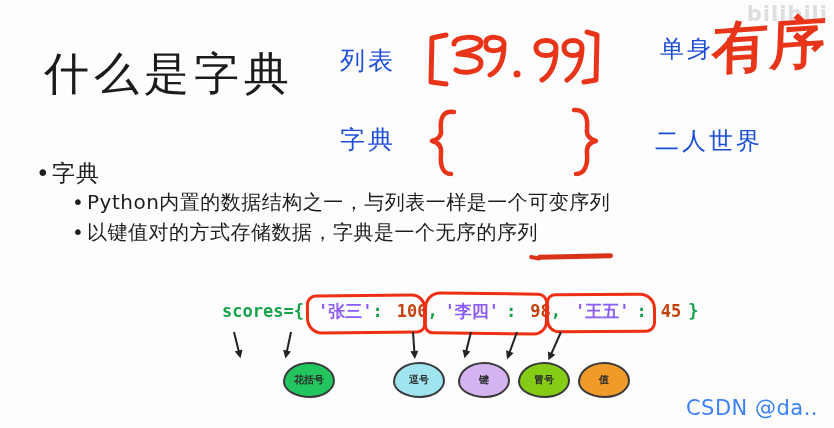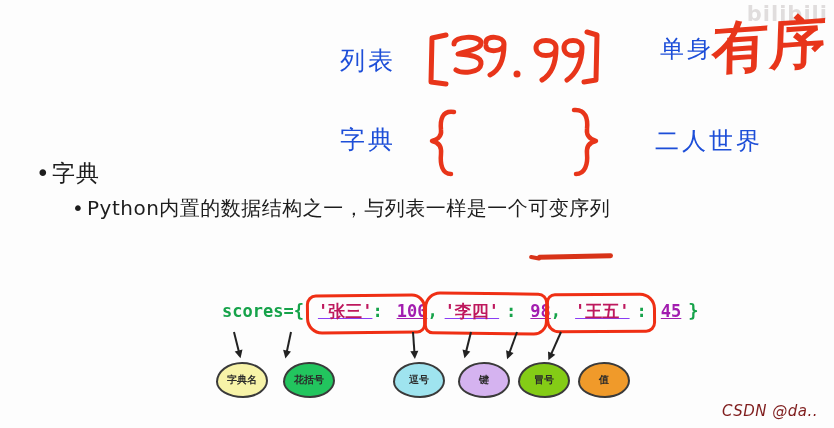--- a/index.html
+++ b/index.html
@@ -77,21 +77,20 @@
   #bullets {
     position: absolute;
     left: 36px;
     top: 158px;
     color: #1d1d1d;
     font-family: "DejaVu Sans", "Liberation Sans", sans-serif;
   }
   .lvl1 {
     font-size: 23px;
     letter-spacing: 1px;
-    margin-bottom: 6px;
     white-space: nowrap;
   }
   .lvl1 .dot { display: inline-block; width: 16px; }
   .lvl2 {
     font-size: 20px;
     letter-spacing: 0.5px;
     margin-left: 36px;
     margin-bottom: 3px;
     white-space: nowrap;
   }
@@ -125,23 +124,23 @@
     position: absolute;
     left: 222px;
     top: 300px;
     font-family: "DejaVu Sans Mono", "Liberation Mono", monospace;
     font-size: 17px;
     font-weight: bold;
     white-space: nowrap;
   }
   .c-var   { color: #16a34a; }
   .c-brace { color: #16a34a; }
-  .c-key   { color: #be185d; text-decoration: underline; text-decoration-color: #8b3df5; }
+  .c-key   { color: #8b5cf6; text-decoration-color: #8b3df5; }
   .c-colon { color: #16a34a; }
-  .c-val   { color: #a21caf; text-decoration: underline; }
+  .c-val   { color: #c2410c; }
   .c-comma { color: #16a34a; }
   .c-sp    { display: inline-block; width: 7px; }
 
   
   .red-box {
     position: absolute;
     border: 3px solid #ef2f14;
     border-radius: 10px 14px 9px 16px;
     pointer-events: none;
   }
@@ -194,44 +193,44 @@
     border-left: 4px solid transparent;
     border-right: 4px solid transparent;
     border-top: 8px solid #222;
   }
 
   
   #csdn {
     position: absolute;
     right: 16px;
     bottom: 8px;
-    color: #7f1d1d;
-    font-size: 15px;
+    color: #3b82f6;
+    font-size: 21px;
     letter-spacing: 0.5px;
     font-family: "DejaVu Sans", "Liberation Sans", sans-serif;
     user-select: none;
-    font-style: italic;
   }
 
   
   #cursor {
     position: absolute;
     left: 430px;
     top: 312px;
     width: 0; height: 0;
     pointer-events: none;
   }
 </style>
 </head>
 <body>
 
 <div id="slide">
 
   <div id="bili-watermark">bilibili</div>
 
+  <div id="title">什么是字典</div>
 
   <div class="red-label" id="label-liebiao">列表</div>
   <div class="red-label" id="label-zidian">字典</div>
   <div class="red-label" id="label-danshen">单身</div>
   <div class="red-label" id="label-erren">二人世界</div>
 
   <svg class="hand" style="left:424px; top:22px;" width="180" height="80" viewBox="0 0 180 80">
     <g fill="none" stroke="#e8351a" stroke-width="5" stroke-linecap="round" stroke-linejoin="round">
       <path d="M22,13 L8,16 L7,60 L22,62"></path>
       <path d="M163,10 L173,13 L172,58 L160,60"></path>
@@ -252,42 +251,42 @@
 
   <div class="hand" id="hand-youxu">有序</div>
 
   <div id="bullets">
     <div class="lvl1">
       <span class="dot">•</span><span>字典</span>
     </div>
     <div class="lvl2">
       <span class="dot">•</span><span>Python内置的数据结构之一，与列表一样是一个可变序列</span>
     </div>
+    <div class="lvl2">
+      <span class="dot">•</span><span>以键值对的方式存储数据，字典是一个无序的序列</span>
+    </div>
   </div>
 
   <div id="underline-wuxu"></div>
 
   <div id="code">
     <span class="c-var">scores</span><span class="c-var">=</span><span class="c-brace">{</span><span class="c-sp"></span><span class="c-sp"></span><span class="c-key">'张三'</span><span class="c-colon">:</span><span class="c-sp"></span><span class="c-sp"></span><span class="c-val">100</span><span class="c-comma">,</span><span class="c-sp"></span><span class="c-key">'李四'</span><span class="c-sp"></span><span class="c-colon">:</span><span class="c-sp"></span><span class="c-sp"></span><span class="c-val">98</span><span class="c-comma">,</span><span class="c-sp"></span><span class="c-sp"></span><span class="c-key">'王五'</span><span class="c-sp"></span><span class="c-colon">:</span><span class="c-sp"></span><span class="c-sp"></span><span class="c-val">45</span><span class="c-sp"></span><span class="c-brace">}</span>
   </div>
 
   <div class="red-box" id="box1"></div>
   <div class="red-box" id="box2"></div>
   <div class="red-box" id="box3"></div>
 
   <div class="arrow" style="left:233px; top:332px; height:24px; transform:rotate(-14deg);"></div>
   <div class="arrow" style="left:290px; top:332px; height:24px; transform:rotate(12deg);"></div>
   <div class="arrow" style="left:412px; top:332px; height:24px; transform:rotate(-4deg);"></div>
   <div class="arrow" style="left:470px; top:332px; height:24px; transform:rotate(14deg);"></div>
   <div class="arrow" style="left:516px; top:332px; height:26px; transform:rotate(20deg);"></div>
   <div class="arrow" style="left:560px; top:332px; height:28px; transform:rotate(24deg);"></div>
 
-  <div class="cloud" style="left:216px; top:362px; background:#f7f3a8;">
-    <span>字典名</span>
-  </div>
   <div class="cloud" style="left:283px; top:362px; background:#22c55e;">
     <span>花括号</span>
   </div>
   <div class="cloud" style="left:393px; top:362px; background:#9fe4ef;text-align:right;">
     <span>逗号</span>
   </div>
   <div class="cloud" style="left:458px; top:362px; background:#d5b3f0;">
     <span>键</span>
   </div>
   <div class="cloud" style="left:518px; top:362px; background:#84cc16;">

